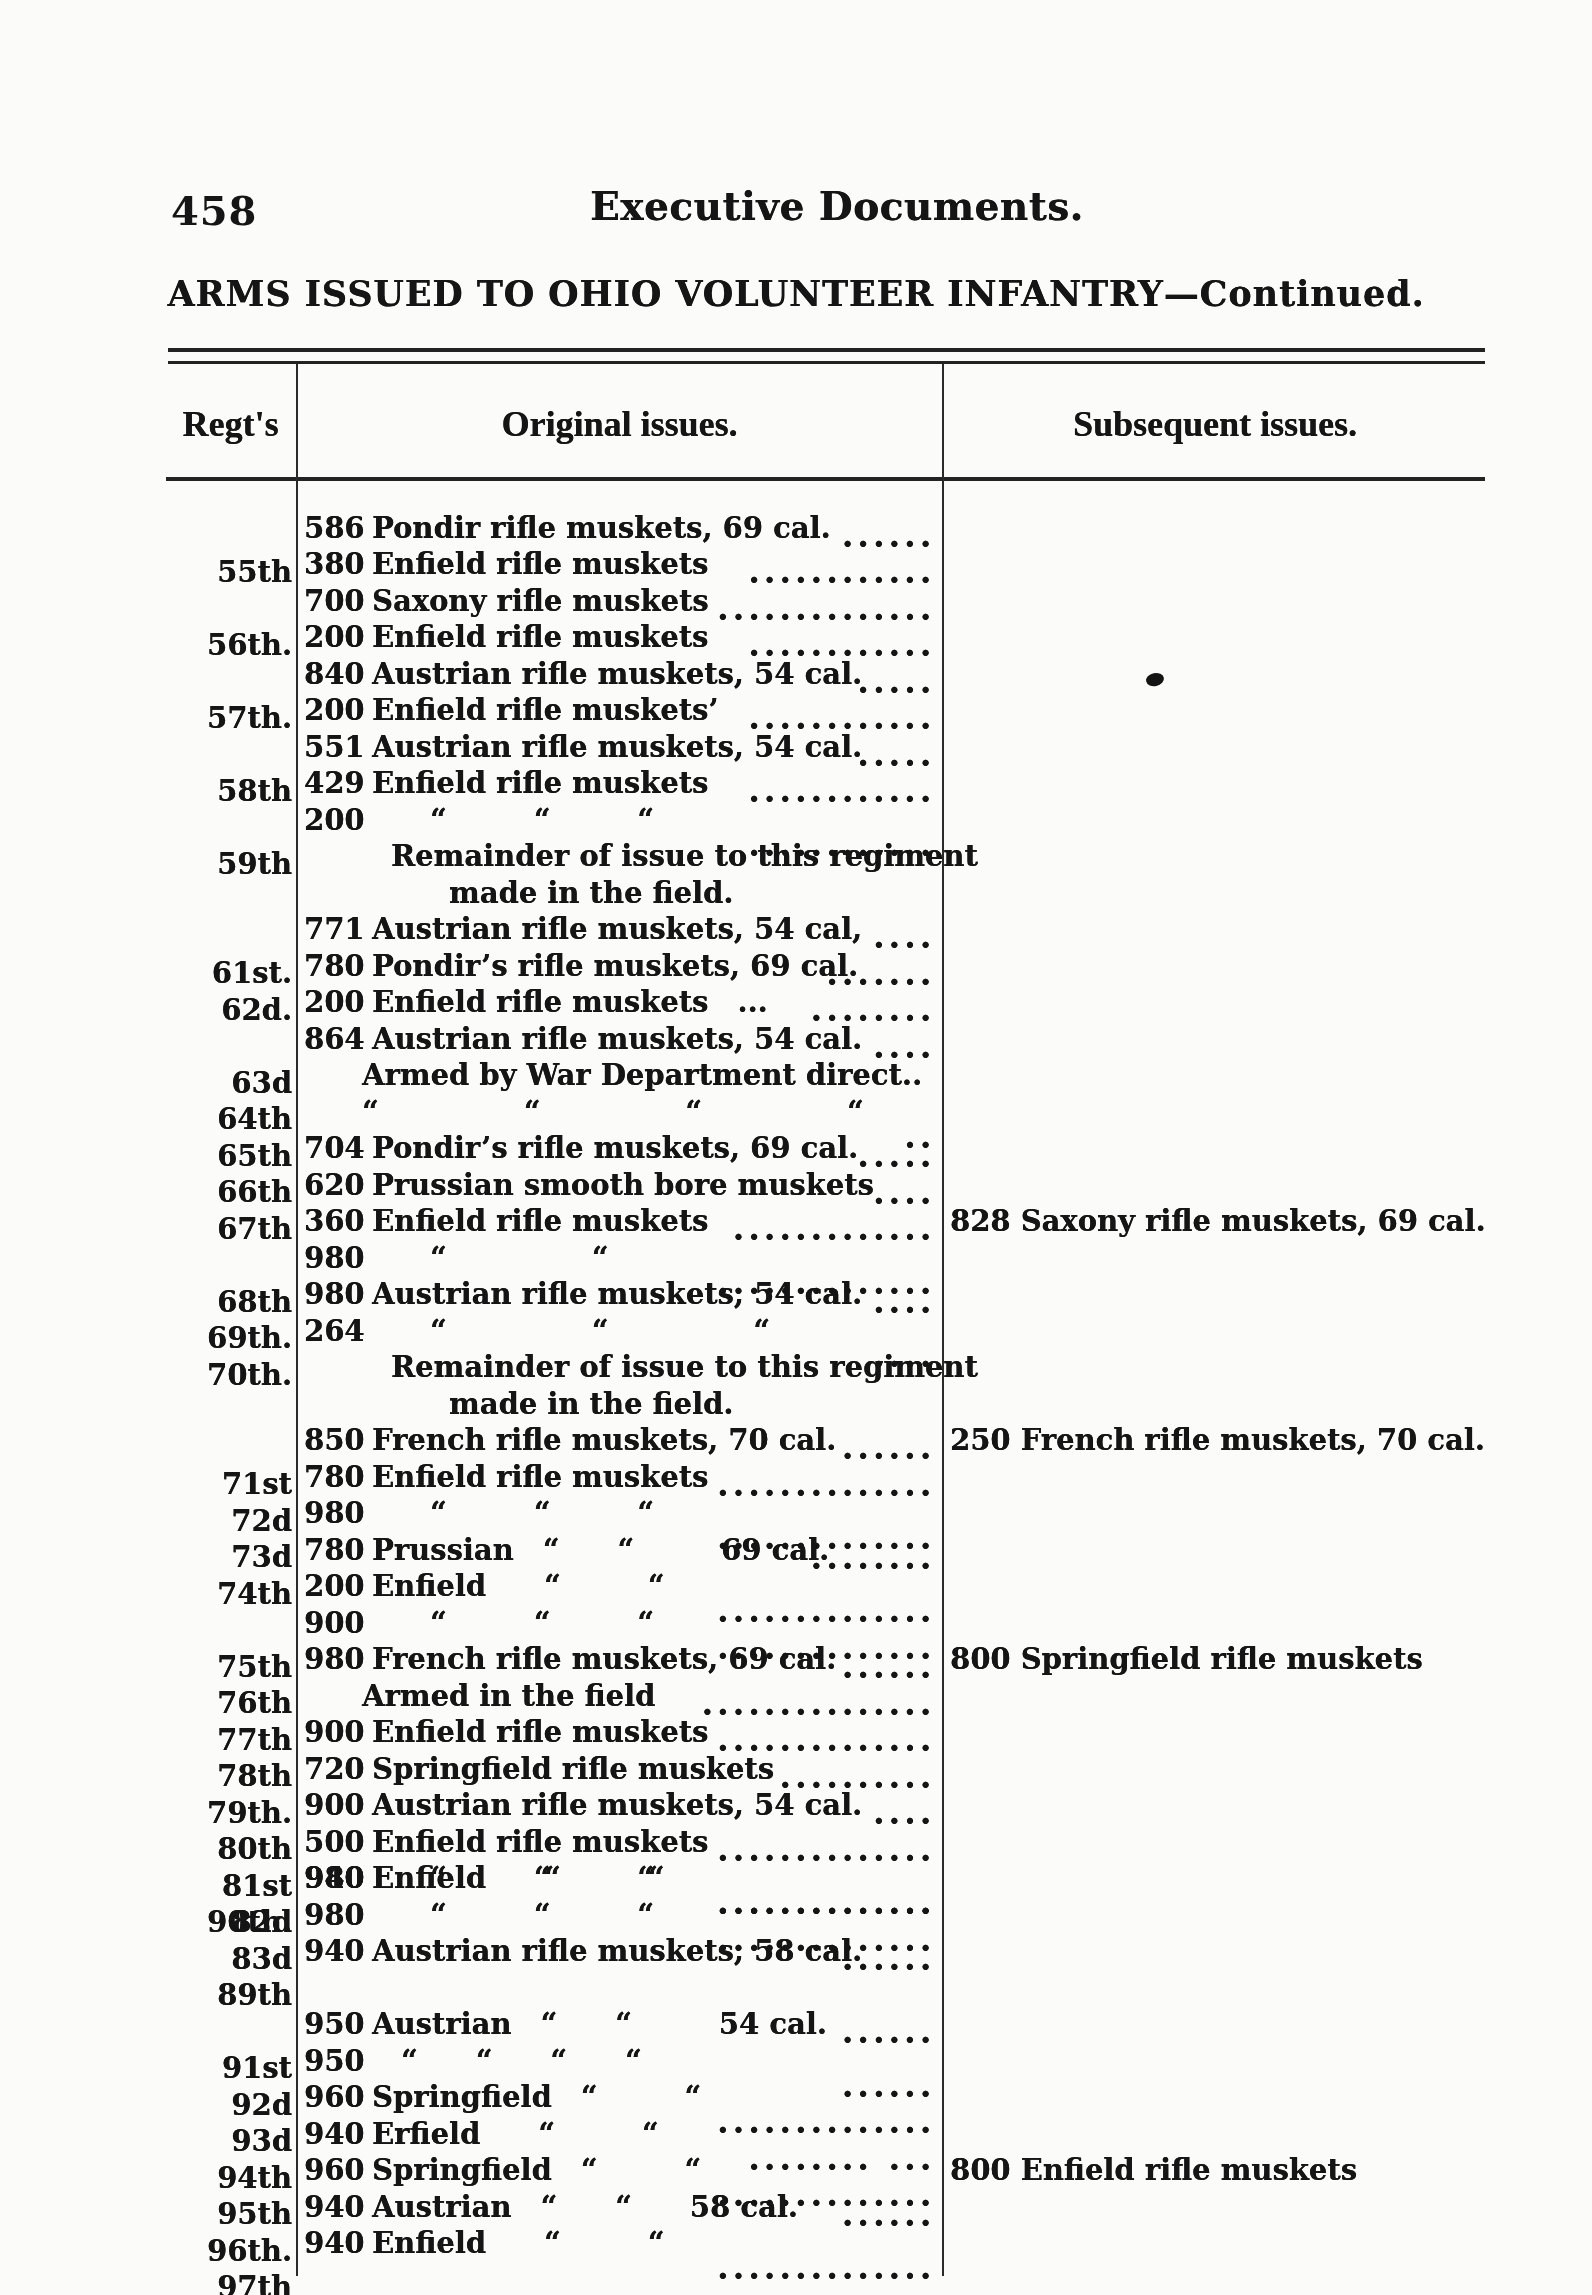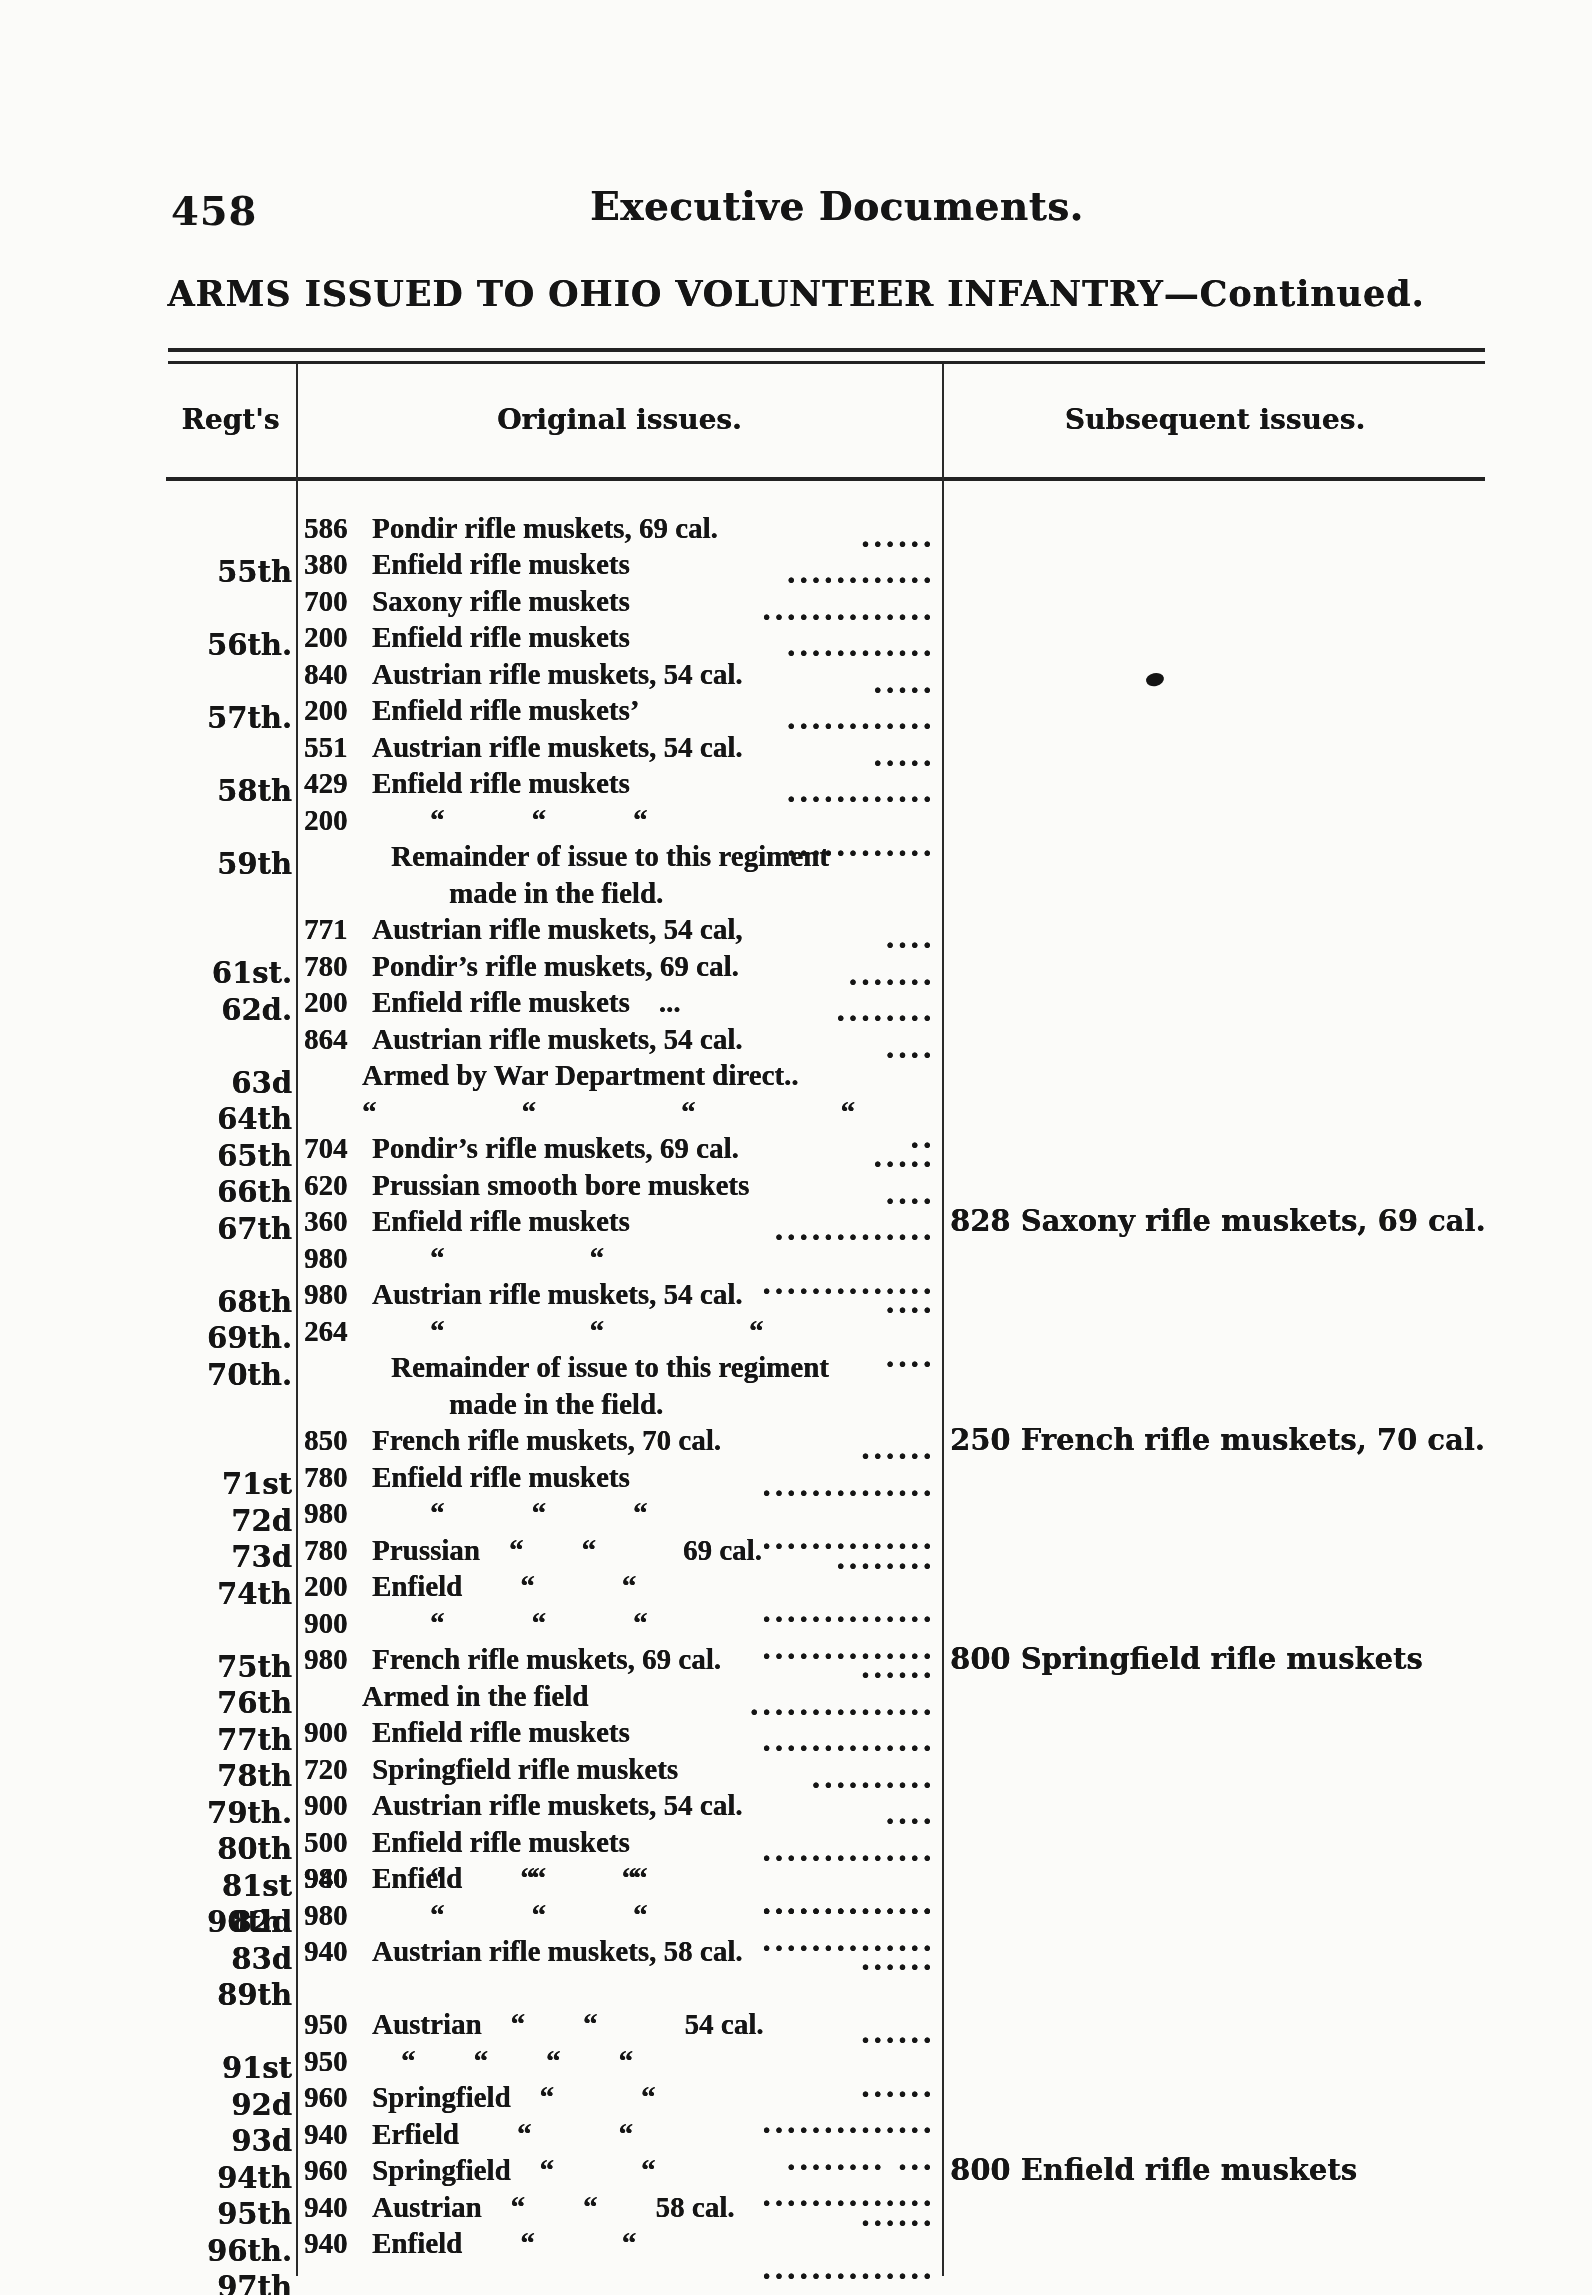--- a/index.html
+++ b/index.html
@@ -24,31 +24,32 @@
   .doc-title{
     position:absolute;left:0;top:273px;width:1592px;
     text-align:center;
     font-size:35px;font-weight:700;letter-spacing:0.9px;
     text-shadow:0.3px 0.3px 0 #151515;
   }
   .hrule{position:absolute;background:#232323;}
   .vrule{position:absolute;background:#2a2a2a;}
   .col-head{
     position:absolute;top:403px;height:37px;
-    font-size:28px;font-weight:700;text-align:center;
+    font-size:36px;font-weight:700;text-align:center;
     text-shadow:0.2px 0.2px 0 #151515;
+    font-family:Liberation Serif, serif;
   }
   .trow{
     position:absolute;left:0;width:1592px;height:37px;
     font-size:29px;font-weight:700;line-height:37px;
     text-shadow:0.2px 0.2px 0 #151515;
   }
   .cell{position:absolute;top:0;height:37px;}
   .regt{left:161px;width:131px;text-align:right;margin-top:44px;}
-  .orig{left:304px;width:635px;font-family:Liberation Serif, serif;}
+  .orig{left:304px;width:635px;}
   .num{display:inline-block;min-width:68px;white-space:pre;}
   .desc{white-space:pre;}
   .leader{
     position:absolute;right:3.7px;bottom:1.8px;
     font-size:33px;font-weight:700;letter-spacing:4.1px;line-height:18.4px;
     white-space:pre;
   }
   .leader.drop{bottom:-15.6px;}
   .sub{left:950px;width:542px;white-space:pre;}
   .ink-blot{

